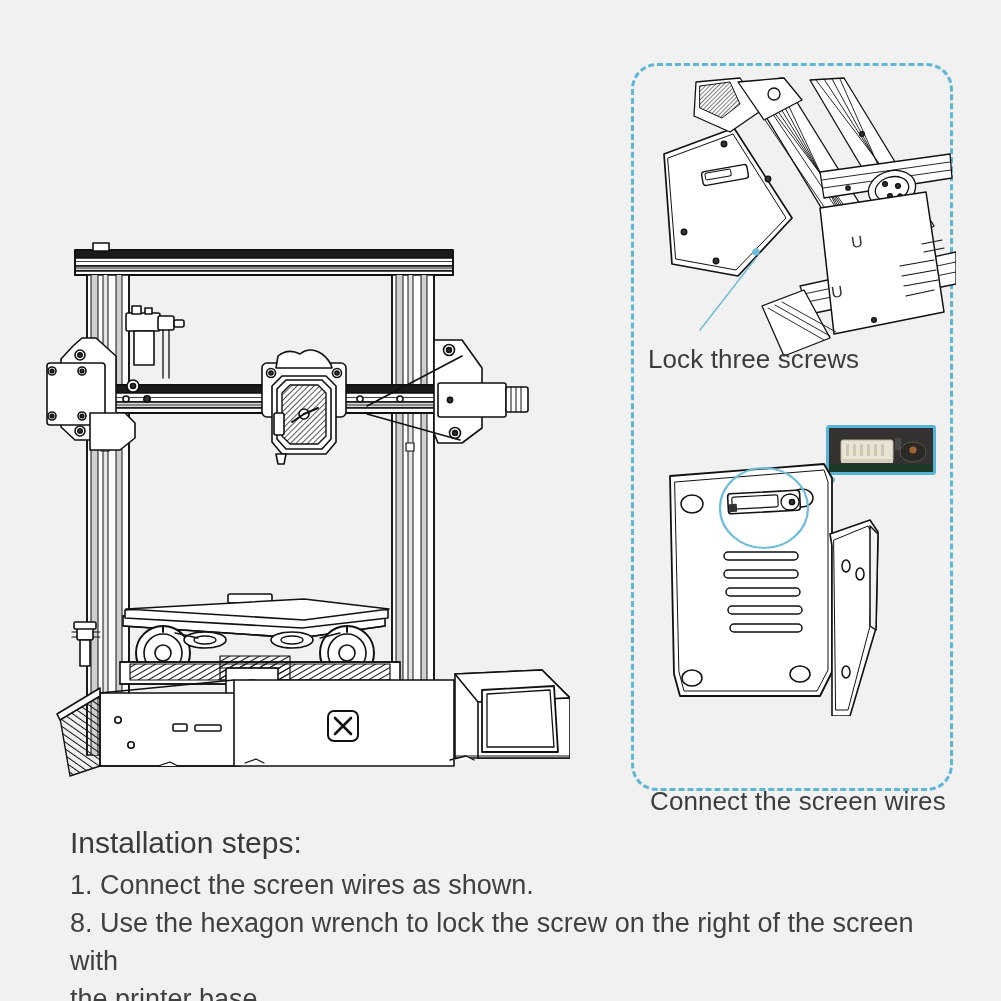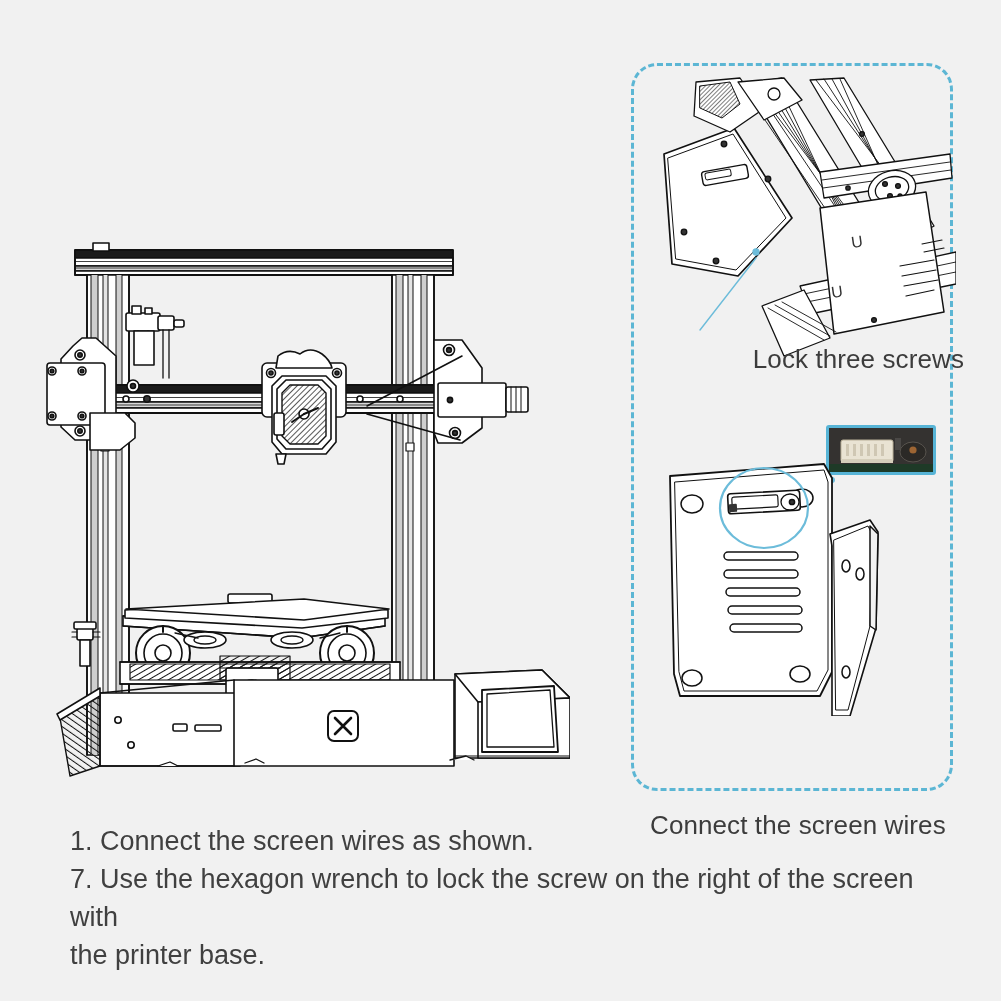--- a/index.html
+++ b/index.html
@@ -55,22 +55,22 @@
   .panel-caption {
     position: absolute;
     left: 0;
     width: 100%;
     text-align: center;
     font-size: 26px;
     letter-spacing: 0.1px;
     color: #3c3c3c;
     white-space: nowrap;
   }
-  #caption-lock { top: 278px; text-align: right; padding-left: 14px; }
-  #caption-wire { top: 720px; text-align: left; padding-left: 16px; margin-top: 24px; }
+  #caption-lock { top: 278px; text-align: left; padding-left: 14px; }
+  #caption-wire { top: 720px; text-align: left; padding-left: 16px; }
 
   
   #connector-inset {
     position: absolute;
     left: 192px;
     top: 359px;
     width: 110px;
     height: 50px;
     border: 3px solid #57b4d6;
     border-radius: 3px;
@@ -526,18 +526,19 @@
             <path d="M236 110 L244 118 L242 214 L236 210 Z" fill="#f2f2f2"></path>
           </g>
         </g>
       </svg>
     </div>
 
     <div class="panel-caption" id="caption-wire">Connect the screen wires</div>
   </div>
 
   <div id="instructions">
+    <div id="instructions-title">Installation steps:</div>
     <div class="instruction-line">1. Connect the screen wires as shown.</div>
-    <div class="instruction-line">7. Use the hexagon wrench to lock the screw on the right of the screen with</div>
+    <div class="instruction-line">8. Use the hexagon wrench to lock the screw on the right of the screen with</div>
     <div class="instruction-line cont">the printer base.</div>
   </div>
 
 </div>
 
 </body></html>

